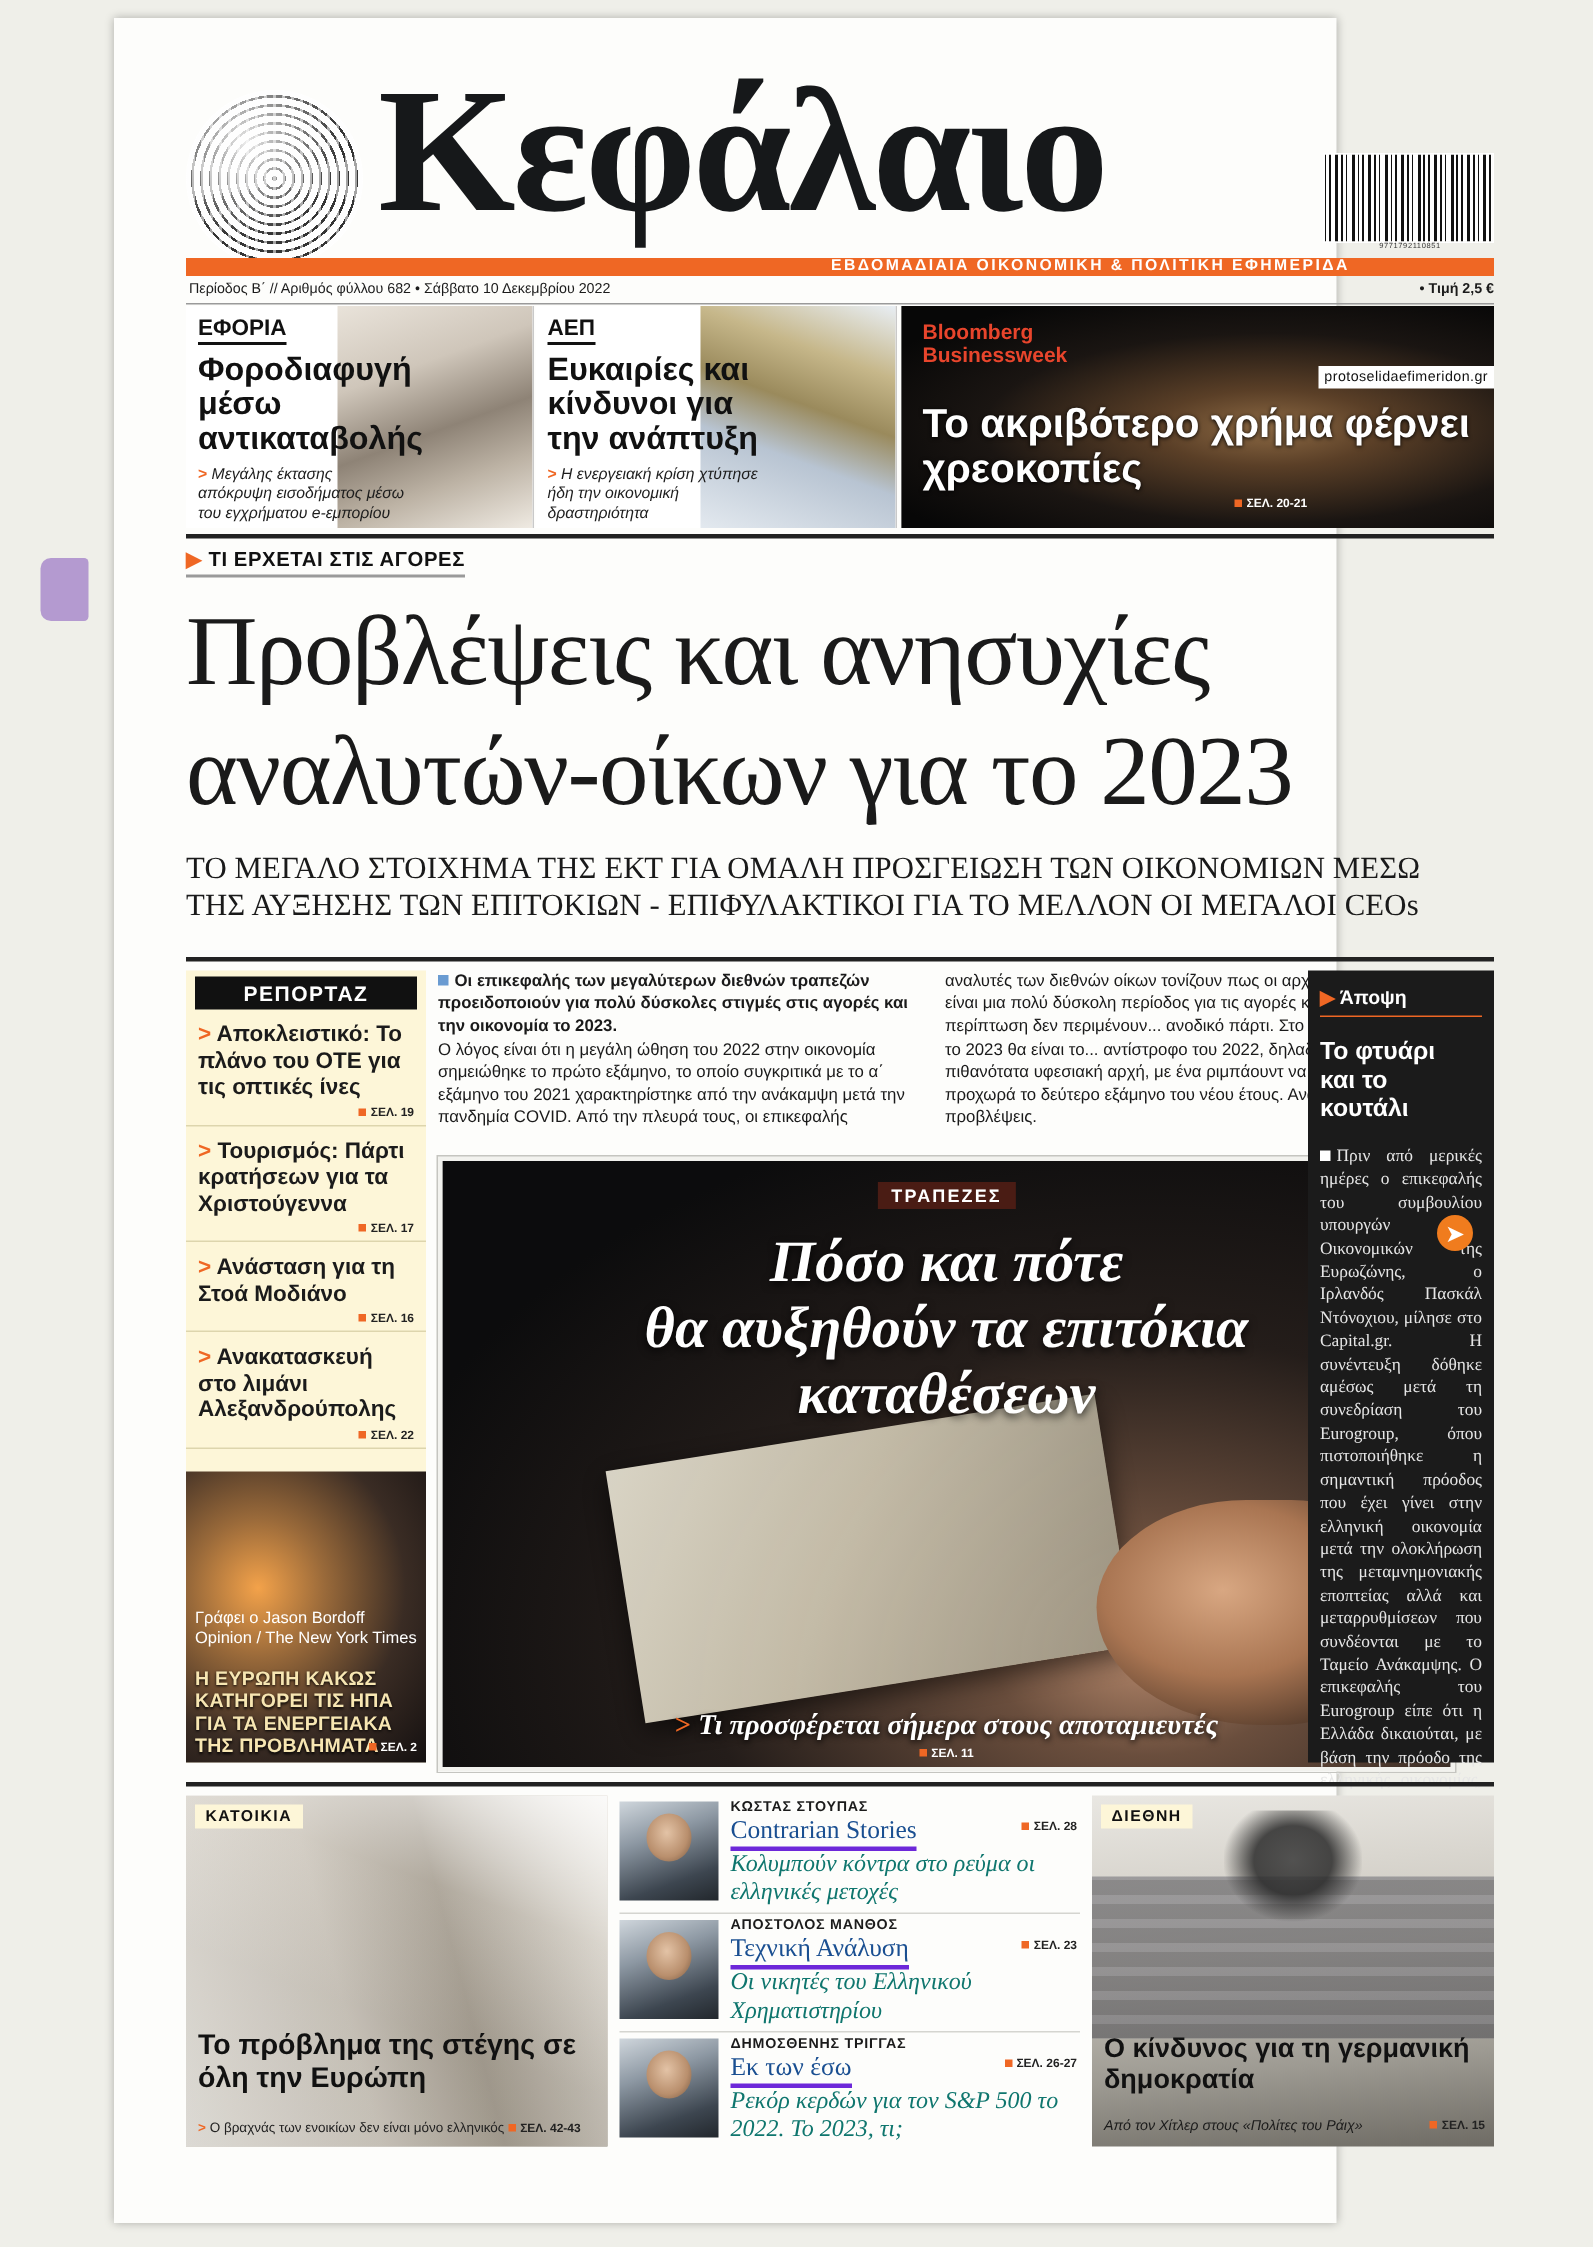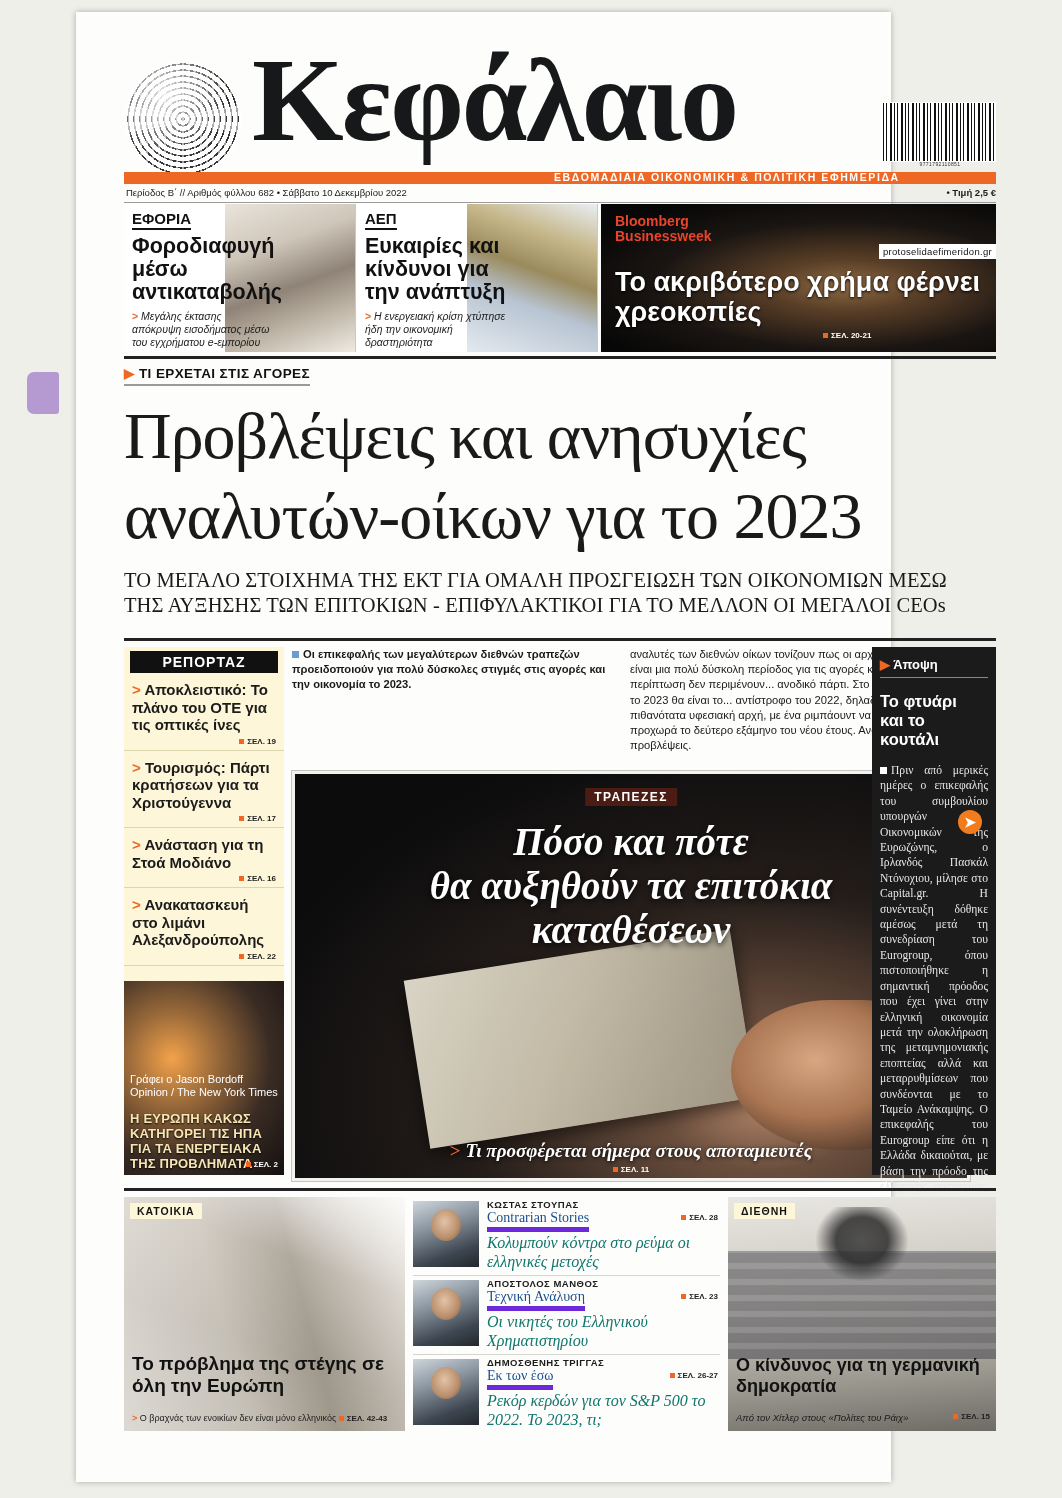--- a/index.html
+++ b/index.html
@@ -255,21 +255,21 @@
   .col-row:last-child{border-bottom:none;padding-left:44px;}
   .col-row .face{
     position:absolute;left:0;top:4px;width:66px;height:66px;
     background:linear-gradient(160deg,#cfd6dc 0%,#8d98a3 35%,#3d4650 75%,#22272c 100%);}
   .col-row .face:after{
     content:"";position:absolute;left:18px;top:8px;width:30px;height:32px;border-radius:50%;
     background:radial-gradient(ellipse at 45% 40%,#e3c3a6 0%,#b98f6d 60%,#6f523c 100%);}
   .col-row .nm{position:absolute;left:74px;top:2px;font-size:9.5px;font-weight:bold;
     letter-spacing:.5px;color:#1b1b1b;}
   .col-row .bn{position:absolute;left:74px;top:13px;font-family:"Liberation Serif",serif;
-    font-size:14px;color:#1a4f91;border-bottom:5px solid #6d28d9;padding-bottom:1px;text-align:center;}
+    font-size:17px;color:#1a4f91;border-bottom:3px solid #6d28d9;padding-bottom:1px;text-align:center;}
   .col-row .pg{position:absolute;right:2px;top:16px;}
   .col-row .hd{position:absolute;left:74px;top:36px;right:0;
     font-family:"Liberation Serif",serif;font-style:italic;font-size:16px;line-height:19px;color:#0f766e;}
 
   .b3{position:absolute;left:604px;top:6px;width:268px;height:234px;overflow:hidden;
       background:linear-gradient(175deg,#e9e7e2 0%,#c9c5bc 45%,#9d9a92 75%,#6e6b64 100%);}
   .b3 .eagle{
     position:absolute;left:50%;transform:translateX(-50%);top:10px;width:92px;height:74px;
     background:radial-gradient(ellipse at 50% 45%, #3a3a3a 0%, #2a2a2a 40%, rgba(0,0,0,0) 72%);
     opacity:.85;}
@@ -383,20 +383,21 @@
           </div>
           <div class="btitle">Η ΕΥΡΩΠΗ ΚΑΚΩΣ ΚΑΤΗΓΟΡΕΙ ΤΙΣ ΗΠΑ ΓΙΑ ΤΑ ΕΝΕΡΓΕΙΑΚΑ ΤΗΣ ΠΡΟΒΛΗΜΑΤΑ</div>
           <div class="pg"><i></i><span>ΣΕΛ. 2</span></div>
         </div>
       </div>
 
       <div class="col-mid">
         <div class="intro">
           <div class="c1">
             <p class="bold"><span class="sq"></span><span>Οι επικεφαλής των μεγαλύτερων διεθνών τραπεζών προειδοποιούν για πολύ δύσκολες στιγμές στις αγορές και την οικονομία το 2023.</span></p>
+            <p>Ο λόγος είναι ότι η μεγάλη ώθηση του 2022 στην οικονομία σημειώθηκε το πρώτο εξάμηνο, το οποίο συγκριτικά με το α΄ εξάμηνο του 2021 χαρακτηρίστηκε από την ανάκαμψη μετά την πανδημία COVID. Από την πλευρά τους, οι επικεφαλής</p>
           </div>
           <div class="c2">
             <p>αναλυτές των διεθνών οίκων τονίζουν πως οι αρχές του 2023 θα είναι μια πολύ δύσκολη περίοδος για τις αγορές και σε καμία περίπτωση δεν περιμένουν... ανοδικό πάρτι. Στο καλύτερο σενάριο, το 2023 θα είναι το... αντίστροφο του 2022, δηλαδή μια αργή και πιθανότατα υφεσιακή αρχή, με ένα ριμπάουντ να ακολουθεί όσο προχωρά το δεύτερο εξάμηνο του νέου έτους. Αναλυτικά οι προβλέψεις.</p>
             <div class="pg"><i></i><span>ΣΕΛ. 24-25</span></div>
           </div>
         </div>
 
         <div class="bigphoto">
           <div class="bank-paper"></div>
           <div class="bank-hand"></div>

